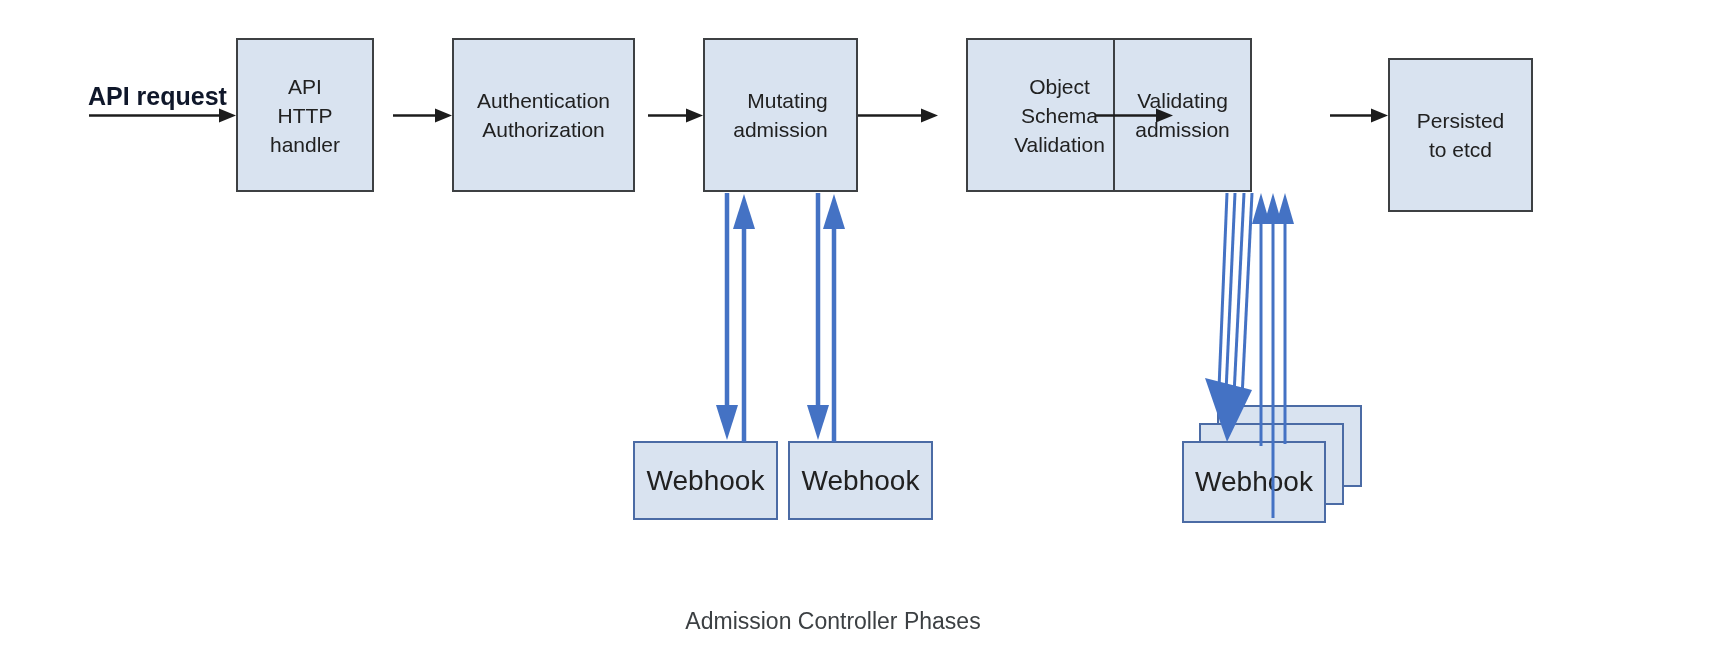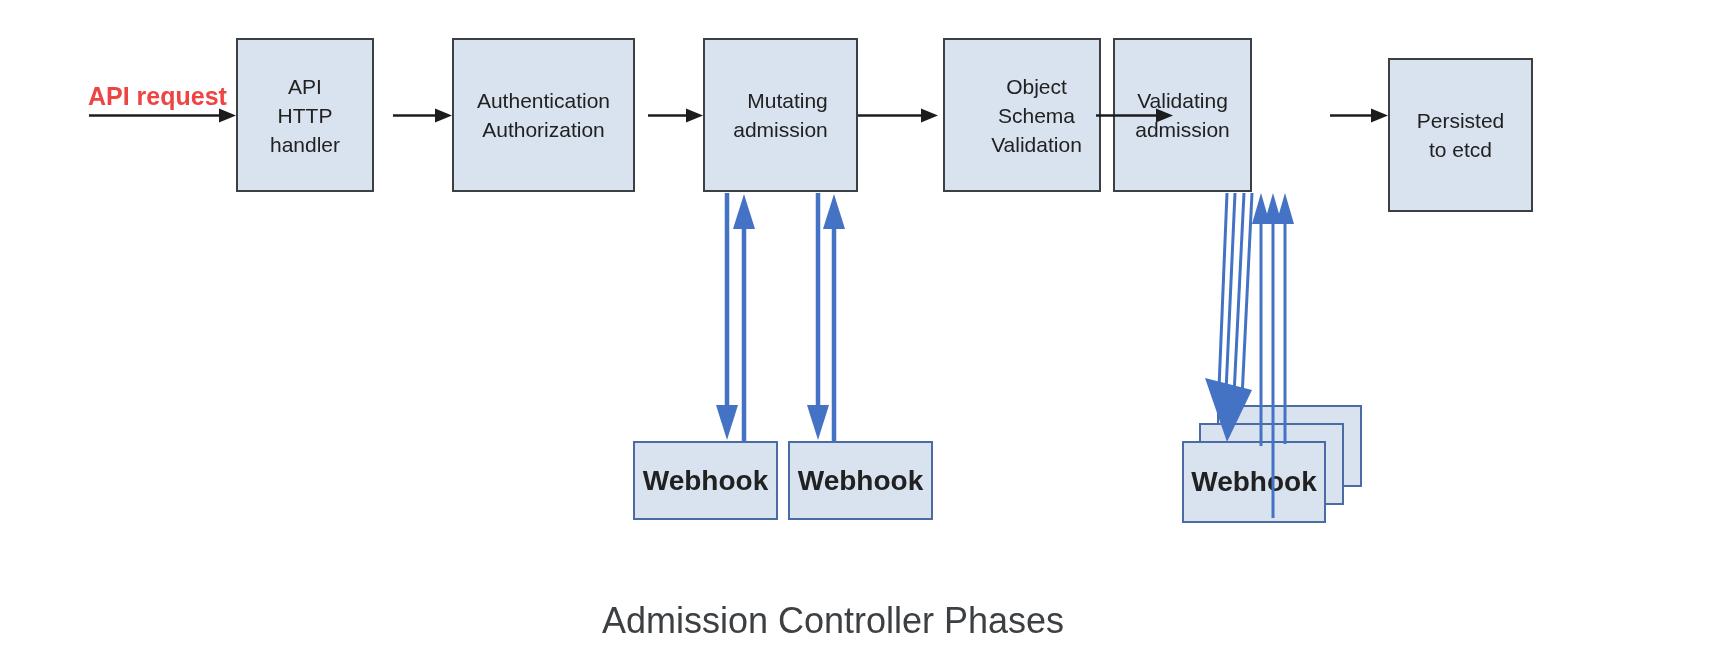--- a/index.html
+++ b/index.html
@@ -28,51 +28,51 @@
     box-sizing:border-box;
     display:flex;align-items:center;justify-content:center;
     text-align:center;
     font-size:21px;line-height:29px;
     color:var(--label-color);
     white-space:pre-line;
   }
   .phase-1{left:236px;width:138px;}
   .phase-2{left:452px;width:183px;}
   .phase-3{left:703px;width:155px;text-align:right;}
-  .phase-4{left:943px;width:158px;padding-left:29px;}
+  .phase-4{left:966px;width:158px;padding-left:29px;}
   .phase-5{left:1113px;width:139px;}
   .phase-6{left:1388px;width:145px;margin-top:20px;}
 
   .webhook-box{
     position:absolute;
     background:var(--box-fill);
     border:2px solid var(--webhook-border);
     box-sizing:border-box;
     display:flex;align-items:center;justify-content:center;
-    font-size:28px;font-weight:700;
+    font-size:28px;font-weight:400;
     color:var(--label-color);
   }
   .wh-mut-1{left:633px;top:441px;width:145px;height:79px;}
   .wh-mut-2{left:788px;top:441px;width:145px;height:79px;}
   .wh-val-back{left:1217px;top:405px;width:145px;height:82px;}
   .wh-val-mid{left:1199px;top:423px;width:145px;height:82px;}
   .wh-val-front{left:1182px;top:441px;width:144px;height:82px;}
 
   .input-label{
     position:absolute;
     left:88px;top:82px;
     font-size:25px;font-weight:600;
-    color:#ef4444;
+    color:#0f172a;
     letter-spacing:0px;
   }
   .caption{
     position:absolute;
     left:553px;top:601px;width:560px;
     text-align:center;
-    font-size:36px;line-height:40px;
+    font-size:23px;line-height:40px;
     color:var(--caption-color);
   }
   svg.arrow-layer{
     position:absolute;left:0;top:0;
     pointer-events:none;
   }
   .flow-line{stroke:var(--arrow-black);stroke-width:2.4;}
   .flow-head{fill:var(--arrow-black);}
   .blue-line{stroke:var(--arrow-blue);stroke-width:4.5;}
   .blue-line-thin{stroke:var(--arrow-blue);stroke-width:3;}

